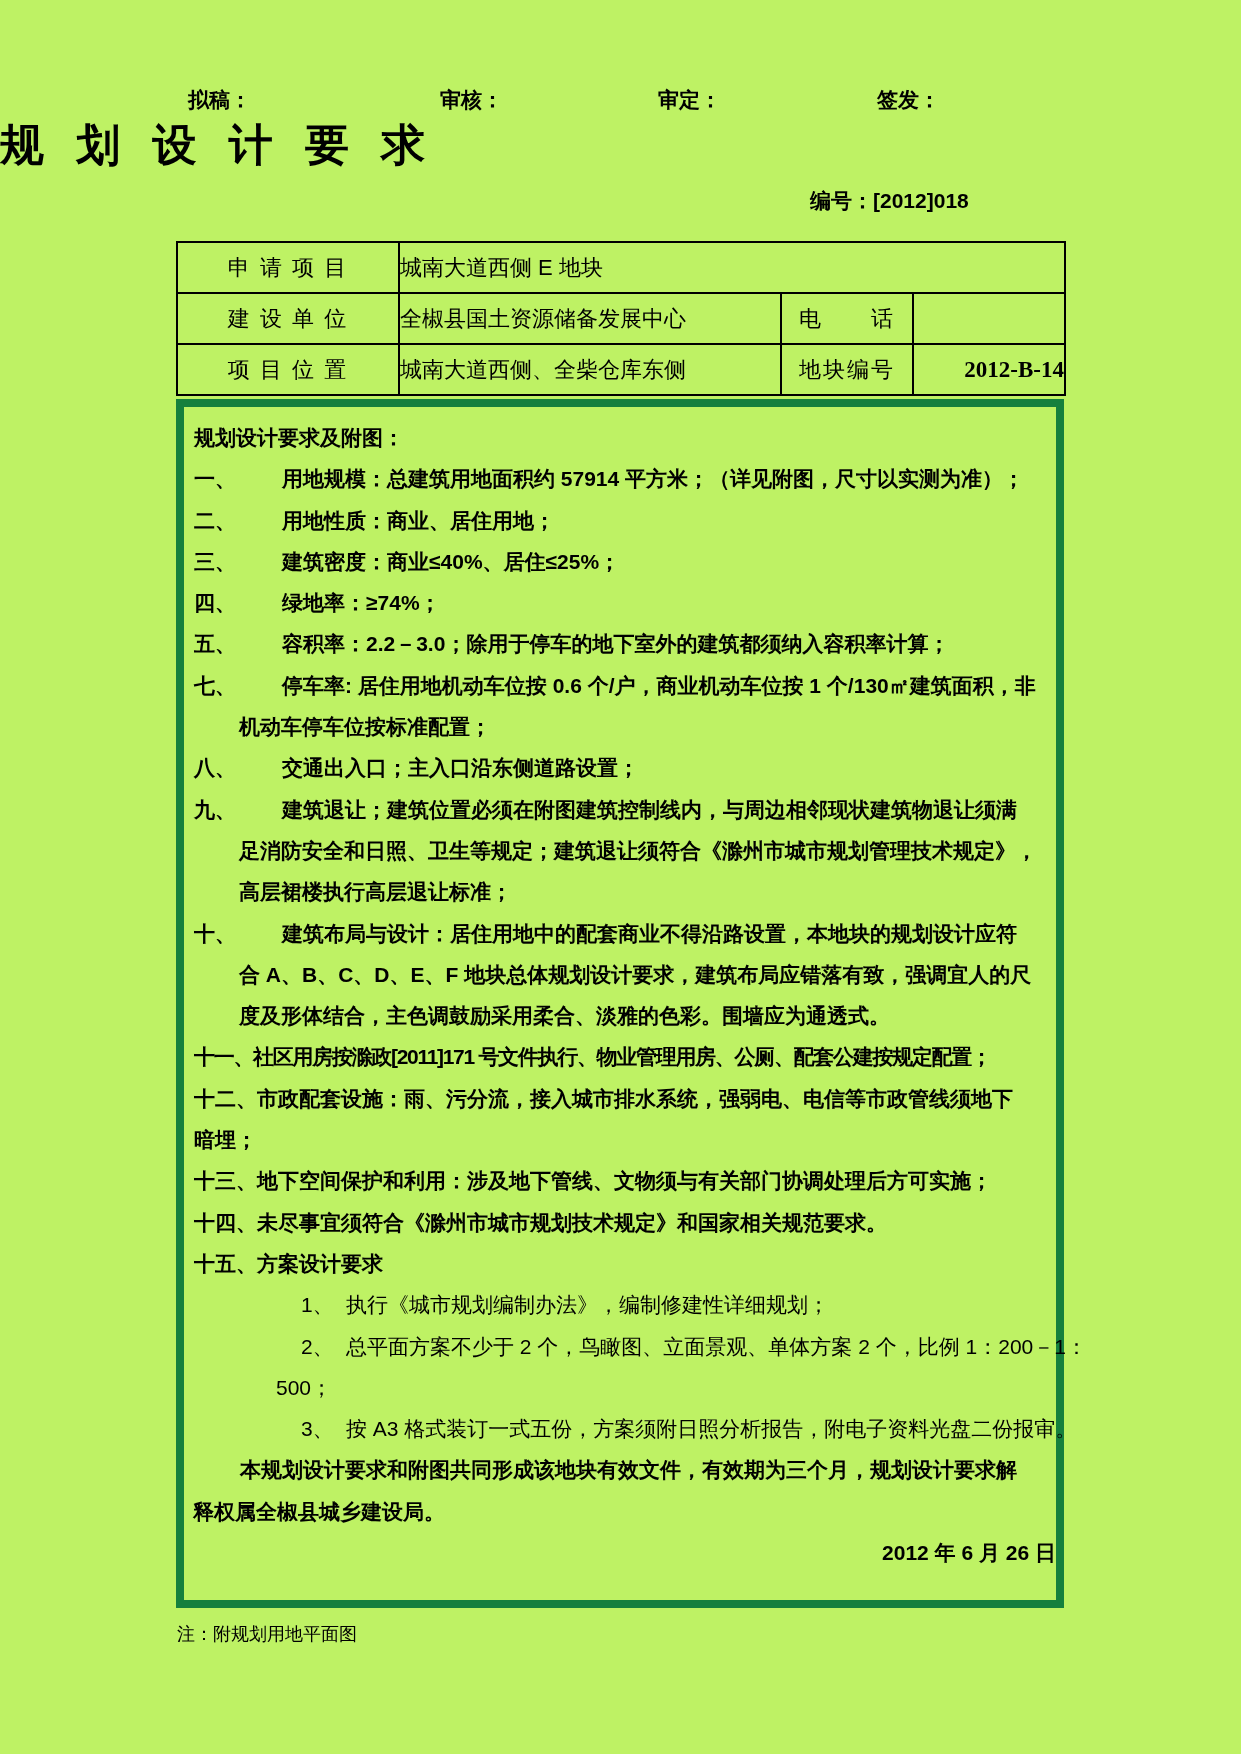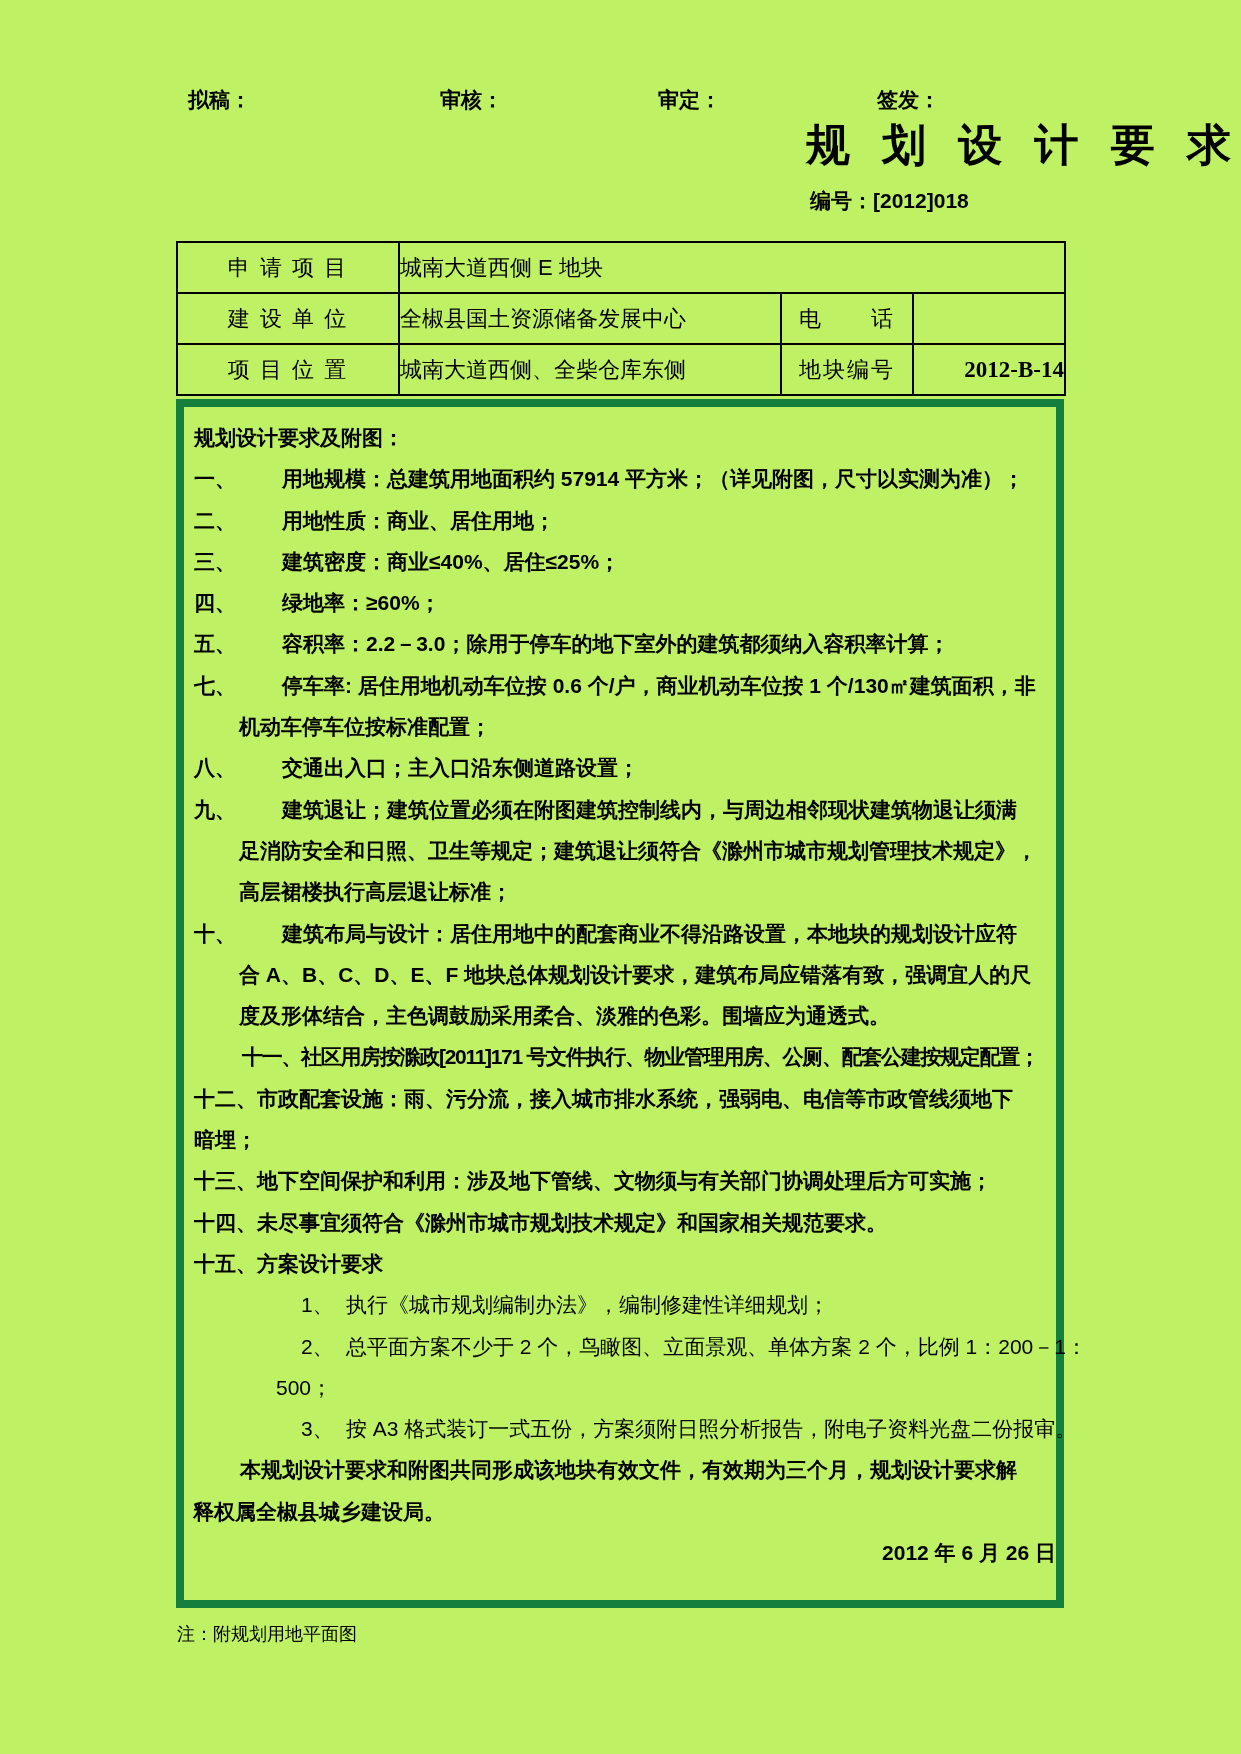--- a/index.html
+++ b/index.html
@@ -5,21 +5,21 @@
   html,body{margin:0;padding:0;background:#ffffff;}
   .page{position:relative;width:1241px;height:1754px;background:#bef264;color:#000;
         font-family:"Liberation Sans","DejaVu Sans",sans-serif;overflow:hidden;}
 
   
   .approval{position:absolute;top:86px;left:0;width:1241px;height:30px;}
   .approval span{position:absolute;font-size:21px;font-weight:bold;white-space:nowrap;}
   .ap-draft{left:188px;} .ap-review{left:440px;} .ap-approve{left:658px;} .ap-issue{left:877px;}
 
   
-  .title{position:absolute;top:116px;left:0;width:1241px;text-align:right;
+  .title{position:absolute;top:116px;left:0;width:1241px;text-align:left;
          font-size:44px;font-weight:bold;letter-spacing:10px;white-space:nowrap;}
 
   
   .docnum{position:absolute;top:187px;left:810px;font-size:21px;font-weight:bold;white-space:nowrap;}
 
   
   table.info{position:absolute;top:241px;left:176px;width:888px;border-collapse:collapse;
              table-layout:fixed;font-size:22px;}
   table.info td{border:2px solid #000;height:49px;padding:0;vertical-align:middle;overflow:hidden;white-space:nowrap;}
   td.lbl{text-align:center;letter-spacing:2px;}
@@ -31,21 +31,21 @@
            border:8px solid #15803d;box-sizing:border-box;padding-top:10px;}
   .bl{height:41.3px;line-height:41.3px;font-size:21px;font-weight:bold;
       white-space:nowrap;padding-left:10px;}
   .bl .num{display:inline-block;width:88px;}
   .bl.cont{padding-left:55px;}
   .bl.sub{padding-left:117px;font-weight:normal;}
   .bl.sub .num{width:45px;}
   .bl.subc{padding-left:92px;font-weight:normal;}
   .bl.cl1{padding-left:56px;}
   .bl.cl2{padding-left:9px;}
-  .bl.tight{letter-spacing:-1.3px;margin-left:48px;}
+  .bl.tight{letter-spacing:-1.3px;}
   .bl.dateline{text-align:right;padding-left:0;}
 
   
   .footnote{position:absolute;top:1622px;left:177px;font-size:18px;white-space:nowrap;}
 </style>
 </head>
 <body>
 
 <div class="page">
 
@@ -86,21 +86,21 @@
     </tr>
   </tbody>
     </table>
 
   <div class="mainbox">
     <div class="bl">规划设计要求及附图：</div>
 
     <div class="bl"><span class="num">一、</span><span>用地规模：总建筑用地面积约 57914 平方米；（详见附图，尺寸以实测为准）；</span></div>
     <div class="bl"><span class="num">二、</span><span>用地性质：商业、居住用地；</span></div>
     <div class="bl"><span class="num">三、</span><span>建筑密度：商业≤40%、居住≤25%；</span></div>
-    <div class="bl"><span class="num">四、</span><span>绿地率：≥60%；</span></div>
+    <div class="bl"><span class="num">四、</span><span>绿地率：≥74%；</span></div>
     <div class="bl"><span class="num">五、</span><span>容积率：2.2－3.0；除用于停车的地下室外的建筑都须纳入容积率计算；</span></div>
     <div class="bl"><span class="num">七、</span><span>停车率: 居住用地机动车位按 0.6 个/户，商业机动车位按 1 个/130㎡建筑面积，非</span></div>
     <div class="bl cont"><span>机动车停车位按标准配置；</span></div>
     <div class="bl"><span class="num">八、</span><span>交通出入口；主入口沿东侧道路设置；</span></div>
     <div class="bl"><span class="num">九、</span><span>建筑退让；建筑位置必须在附图建筑控制线内，与周边相邻现状建筑物退让须满</span></div>
     <div class="bl cont"><span>足消防安全和日照、卫生等规定；建筑退让须符合《滁州市城市规划管理技术规定》，</span></div>
     <div class="bl cont"><span>高层裙楼执行高层退让标准；</span></div>
     <div class="bl"><span class="num">十、</span><span>建筑布局与设计：居住用地中的配套商业不得沿路设置，本地块的规划设计应符</span></div>
     <div class="bl cont"><span>合 A、B、C、D、E、F 地块总体规划设计要求，建筑布局应错落有致，强调宜人的尺</span></div>
     <div class="bl cont"><span>度及形体结合，主色调鼓励采用柔合、淡雅的色彩。围墙应为通透式。</span></div>

